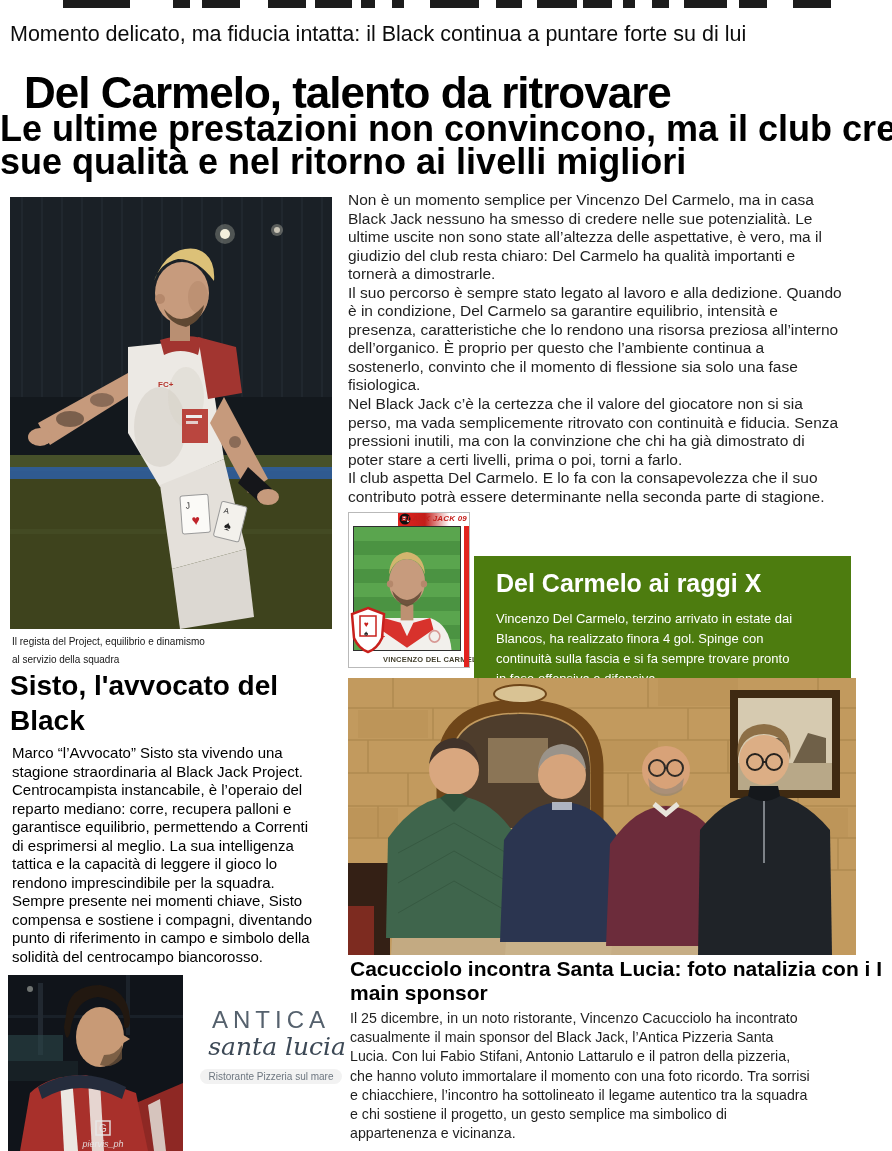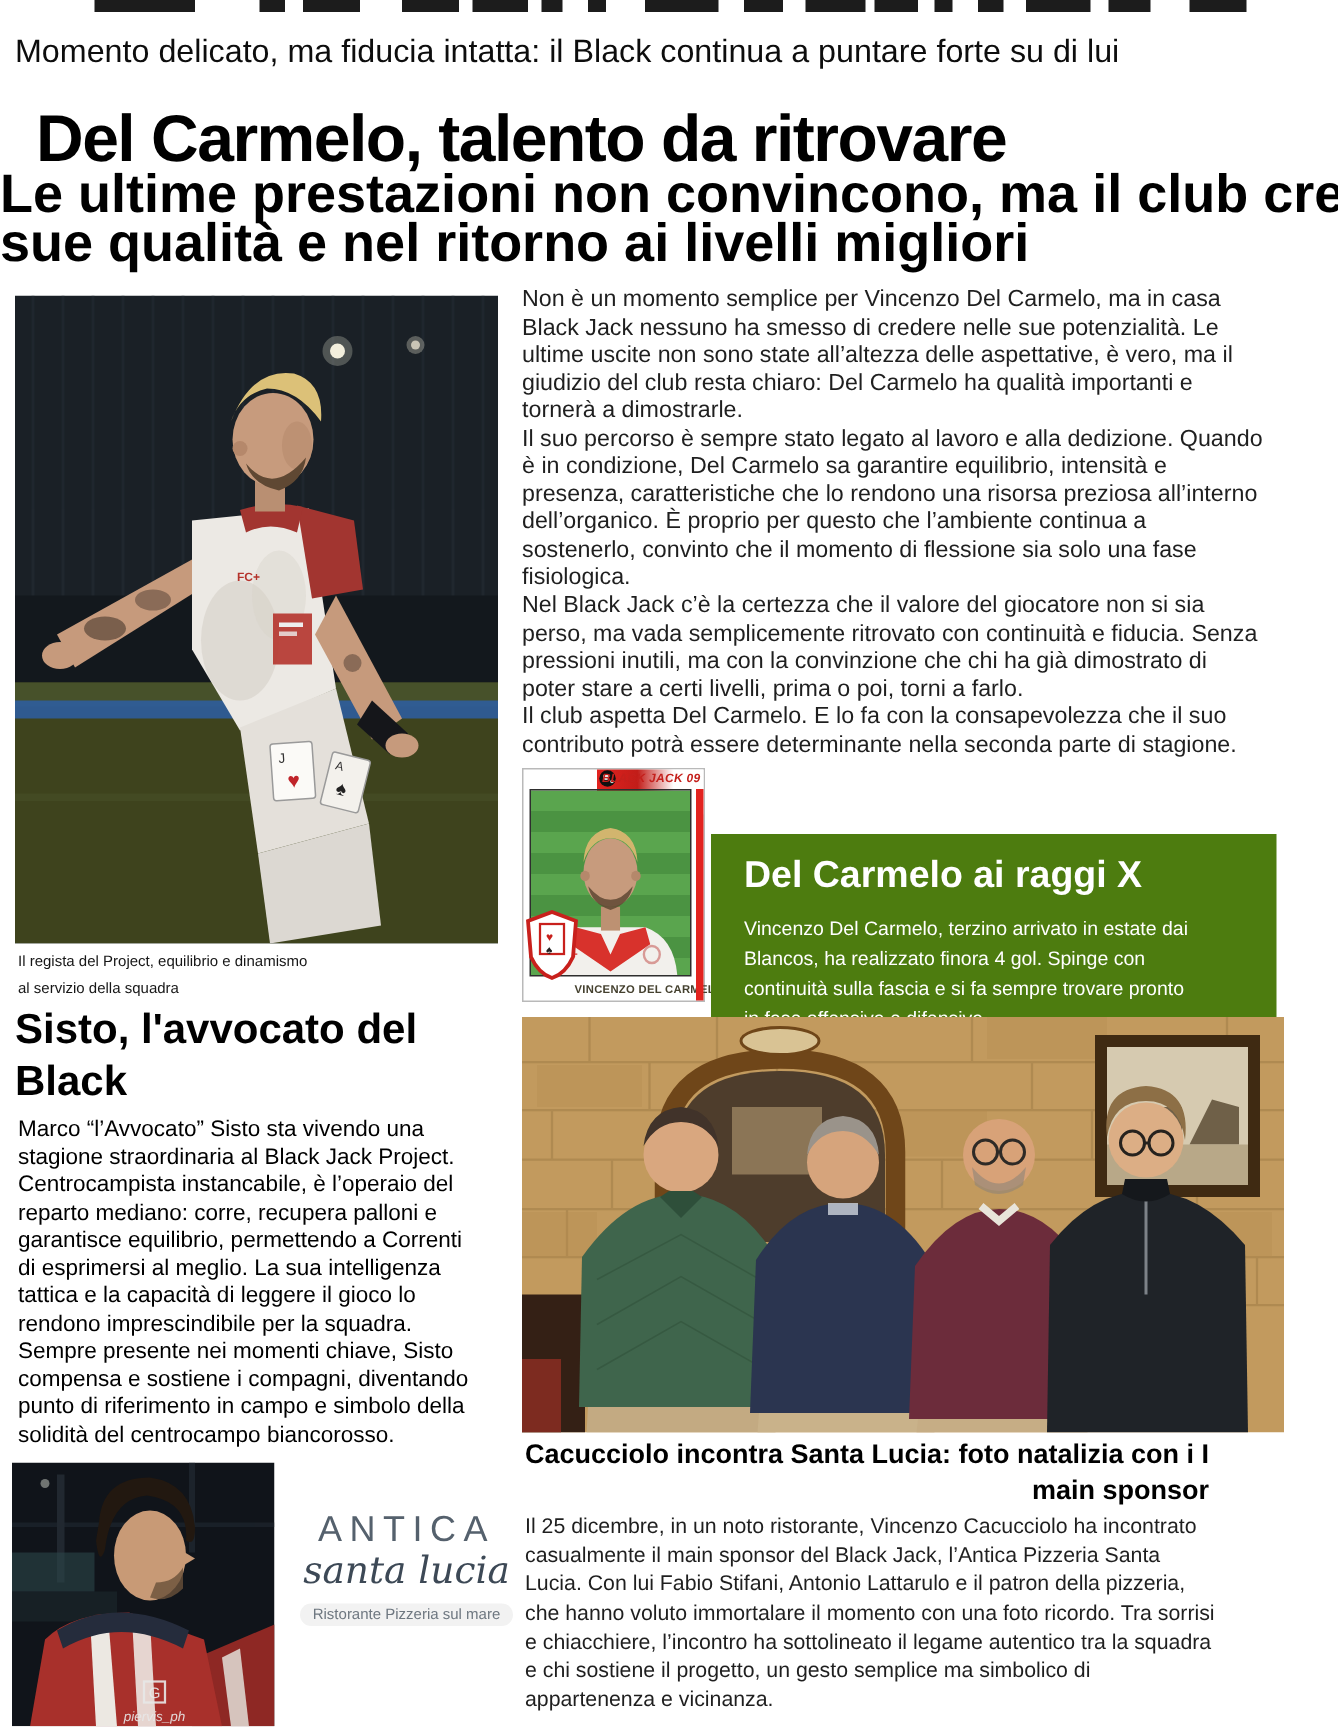--- a/index.html
+++ b/index.html
@@ -20,31 +20,31 @@
   .card-team{position:absolute;right:2px;top:1px;font-size:8px;font-weight:bold;font-style:italic;color:#c4201c;letter-spacing:.2px;}
   .card-photo{position:absolute;top:13px;left:4px;right:8px;bottom:16px;border:1px solid #2e2e2e;
               background:repeating-linear-gradient(180deg,#5aa54e 0 14px,#4b9342 14px 28px);}
   .card-crest{position:absolute;left:1px;bottom:13px;width:36px;height:48px;}
   .card-name{position:absolute;left:34px;right:5px;bottom:3px;font-size:7.5px;font-weight:bold;color:#45412f;text-align:center;letter-spacing:.2px;white-space:nowrap;}
   .card-red{position:absolute;right:0;top:13px;bottom:0;width:5px;background:#e2231f;}
   .redbox{left:474px;top:512px;width:377px;height:156px;background:#4d7c0f;color:#fff;box-sizing:border-box;padding:13px 18px 0 22px;margin-top:44px;}
   .rb-title{font-size:25px;font-weight:bold;margin-bottom:11px;}
   .rb-body{font-size:13px;line-height:20px;white-space:pre;}
   .groupphoto{left:348px;top:678px;width:508px;height:277px;}
-  .sponsor-h{left:350px;top:957px;margin:0;font-size:18px;font-weight:bold;line-height:24px;white-space:pre;color:#000;text-align:right;}
+  .sponsor-h{left:350px;top:957px;margin:0;font-size:21px;font-weight:bold;line-height:24px;white-space:pre;color:#000;}
   .sponsor-b{left:350px;top:1009px;font-size:14.2px;line-height:19.2px;white-space:pre;color:#1f1f1f;}
   
   .main-photo{left:10px;top:197px;width:322px;height:432px;}
   .caption{left:12px;top:633px;font-size:10px;line-height:17.5px;white-space:pre;color:#161616;}
   .sisto-h{left:10px;top:668px;margin:0;font-size:28px;font-weight:bold;line-height:35px;white-space:pre;color:#000;}
   .sisto-b{left:12px;top:744px;font-size:15px;line-height:18.5px;white-space:pre;color:#000000;}
   .photo2{left:8px;top:975px;width:175px;height:176px;}
   .logo{left:196px;top:1006px;width:150px;text-align:center;}
   .logo-antica{font-size:24px;letter-spacing:5px;color:#55616d;}
-  .logo-script{font-family:"DejaVu Serif",serif;font-style:italic;font-size:25px;color:#3d4956;margin-top:-2px;white-space:nowrap;}
+  .logo-script{font-family:"DejaVu Serif",serif;font-style:italic;font-size:25px;color:#3d4956;margin-top:-2px;white-space:nowrap;text-align:right;}
   .logo-tag{display:inline-block;margin-top:8px;font-size:10px;color:#6e7780;background:#f2f2f2;padding:2px 8px;border-radius:8px;white-space:nowrap;}
   svg{display:block;}
 </style>
 </head>
 <body>
 
 <div class="page">
 
   <div class="topstrip">
     <span style="left:63px;width:67px"></span>

